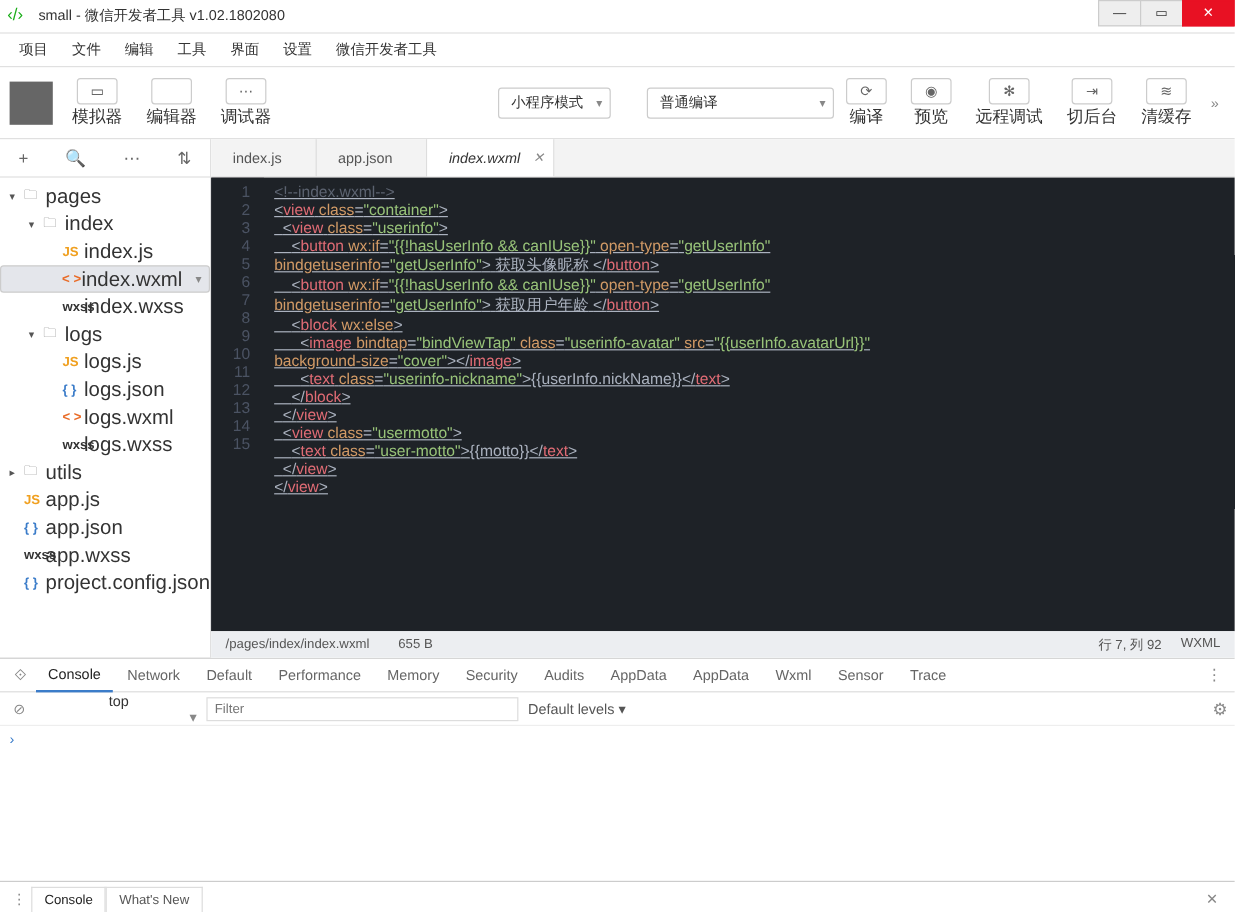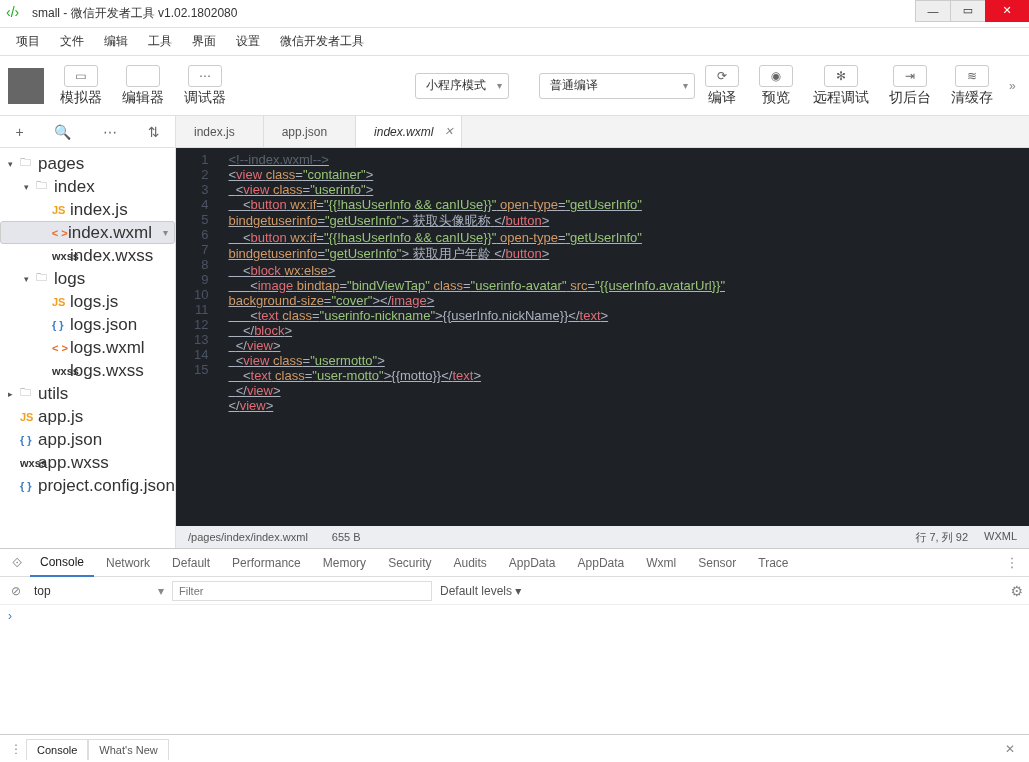--- a/index.html
+++ b/index.html
@@ -64,21 +64,21 @@
 
 
 .devtools { height:186px; border-top:1px solid #ccc; display:flex; flex-direction:column; }
 .dthdr { height:28px; display:flex; align-items:center; border-bottom:1px solid #ddd; padding:0 6px; gap:2px; }
 .dthdr .ico { width:22px; text-align:center; color:#888; font-size:13px; cursor:pointer;}
 .dthdr .dtab { padding:6px 10px; font-size:12px; color:#666; cursor:pointer; }
 .dthdr .dtab.active { color:#222; border-bottom:2px solid #3b7cc9; }
 .dtfilter { height:28px; display:flex; align-items:center; border-bottom:1px solid #eee; padding:0 6px; gap:8px; }
 .dtfilter .ico { width:20px; color:#888; text-align:center;}
 .dtfilter select, .dtfilter input { height:20px; border:1px solid #ddd; padding:0 6px; font-size:11px; }
-.dtfilter .ctx { width:130px; display:flex; align-items:center; }
+.dtfilter .ctx { width:130px; display:flex; align-items:center;flex-direction:column; }
 .dtfilter .flt { width:260px; }
 .dtfilter .gear { margin-left:auto; color:#888; font-size:14px; cursor:pointer;}
 .console { flex:1; padding:4px 8px; font-family:Consolas,monospace; font-size:12px; }
 .console .prompt { color:#3b7cc9; }
 
 
 .btmbar { height:28px; border-top:1px solid #ccc; display:flex; align-items:center; padding:0 6px; }
 .btmbar .ico { width:20px; color:#888; text-align:center; cursor:pointer;}
 .btab { padding:4px 10px; border:1px solid #ddd; border-bottom:none; font-size:11px; color:#555; margin-top:2px;}
 .btab.active { background:#fff; color:#222; }

